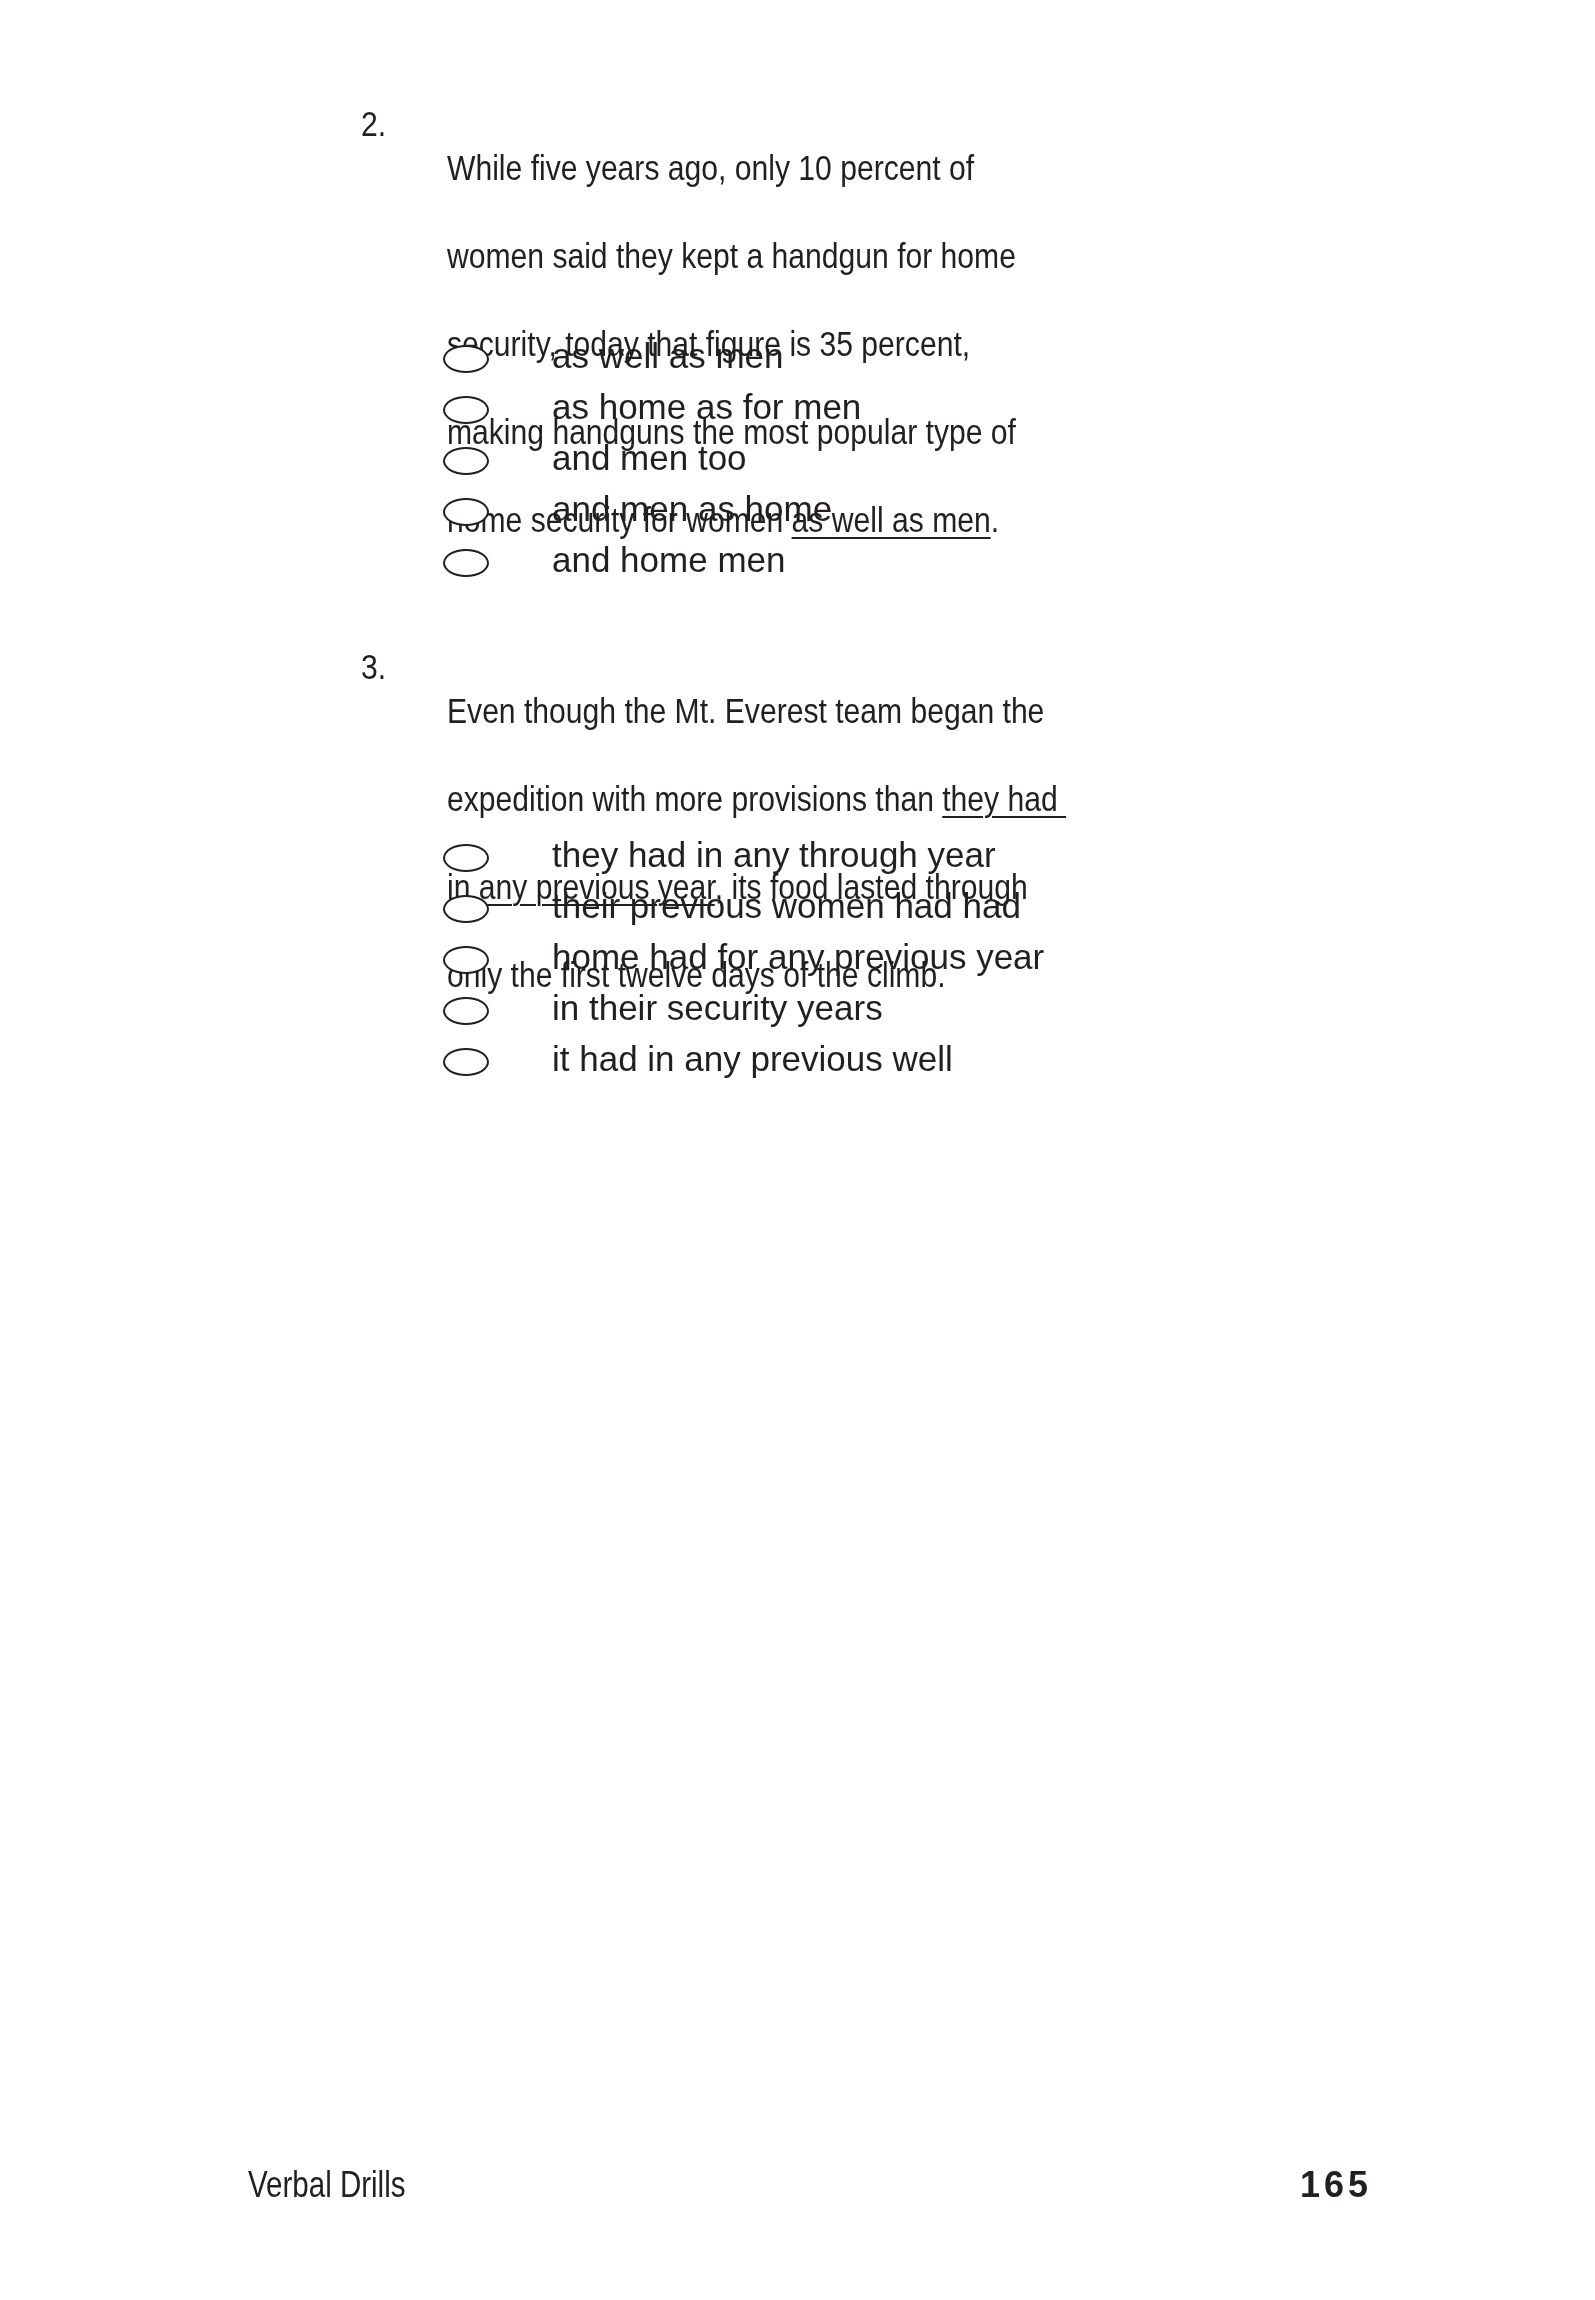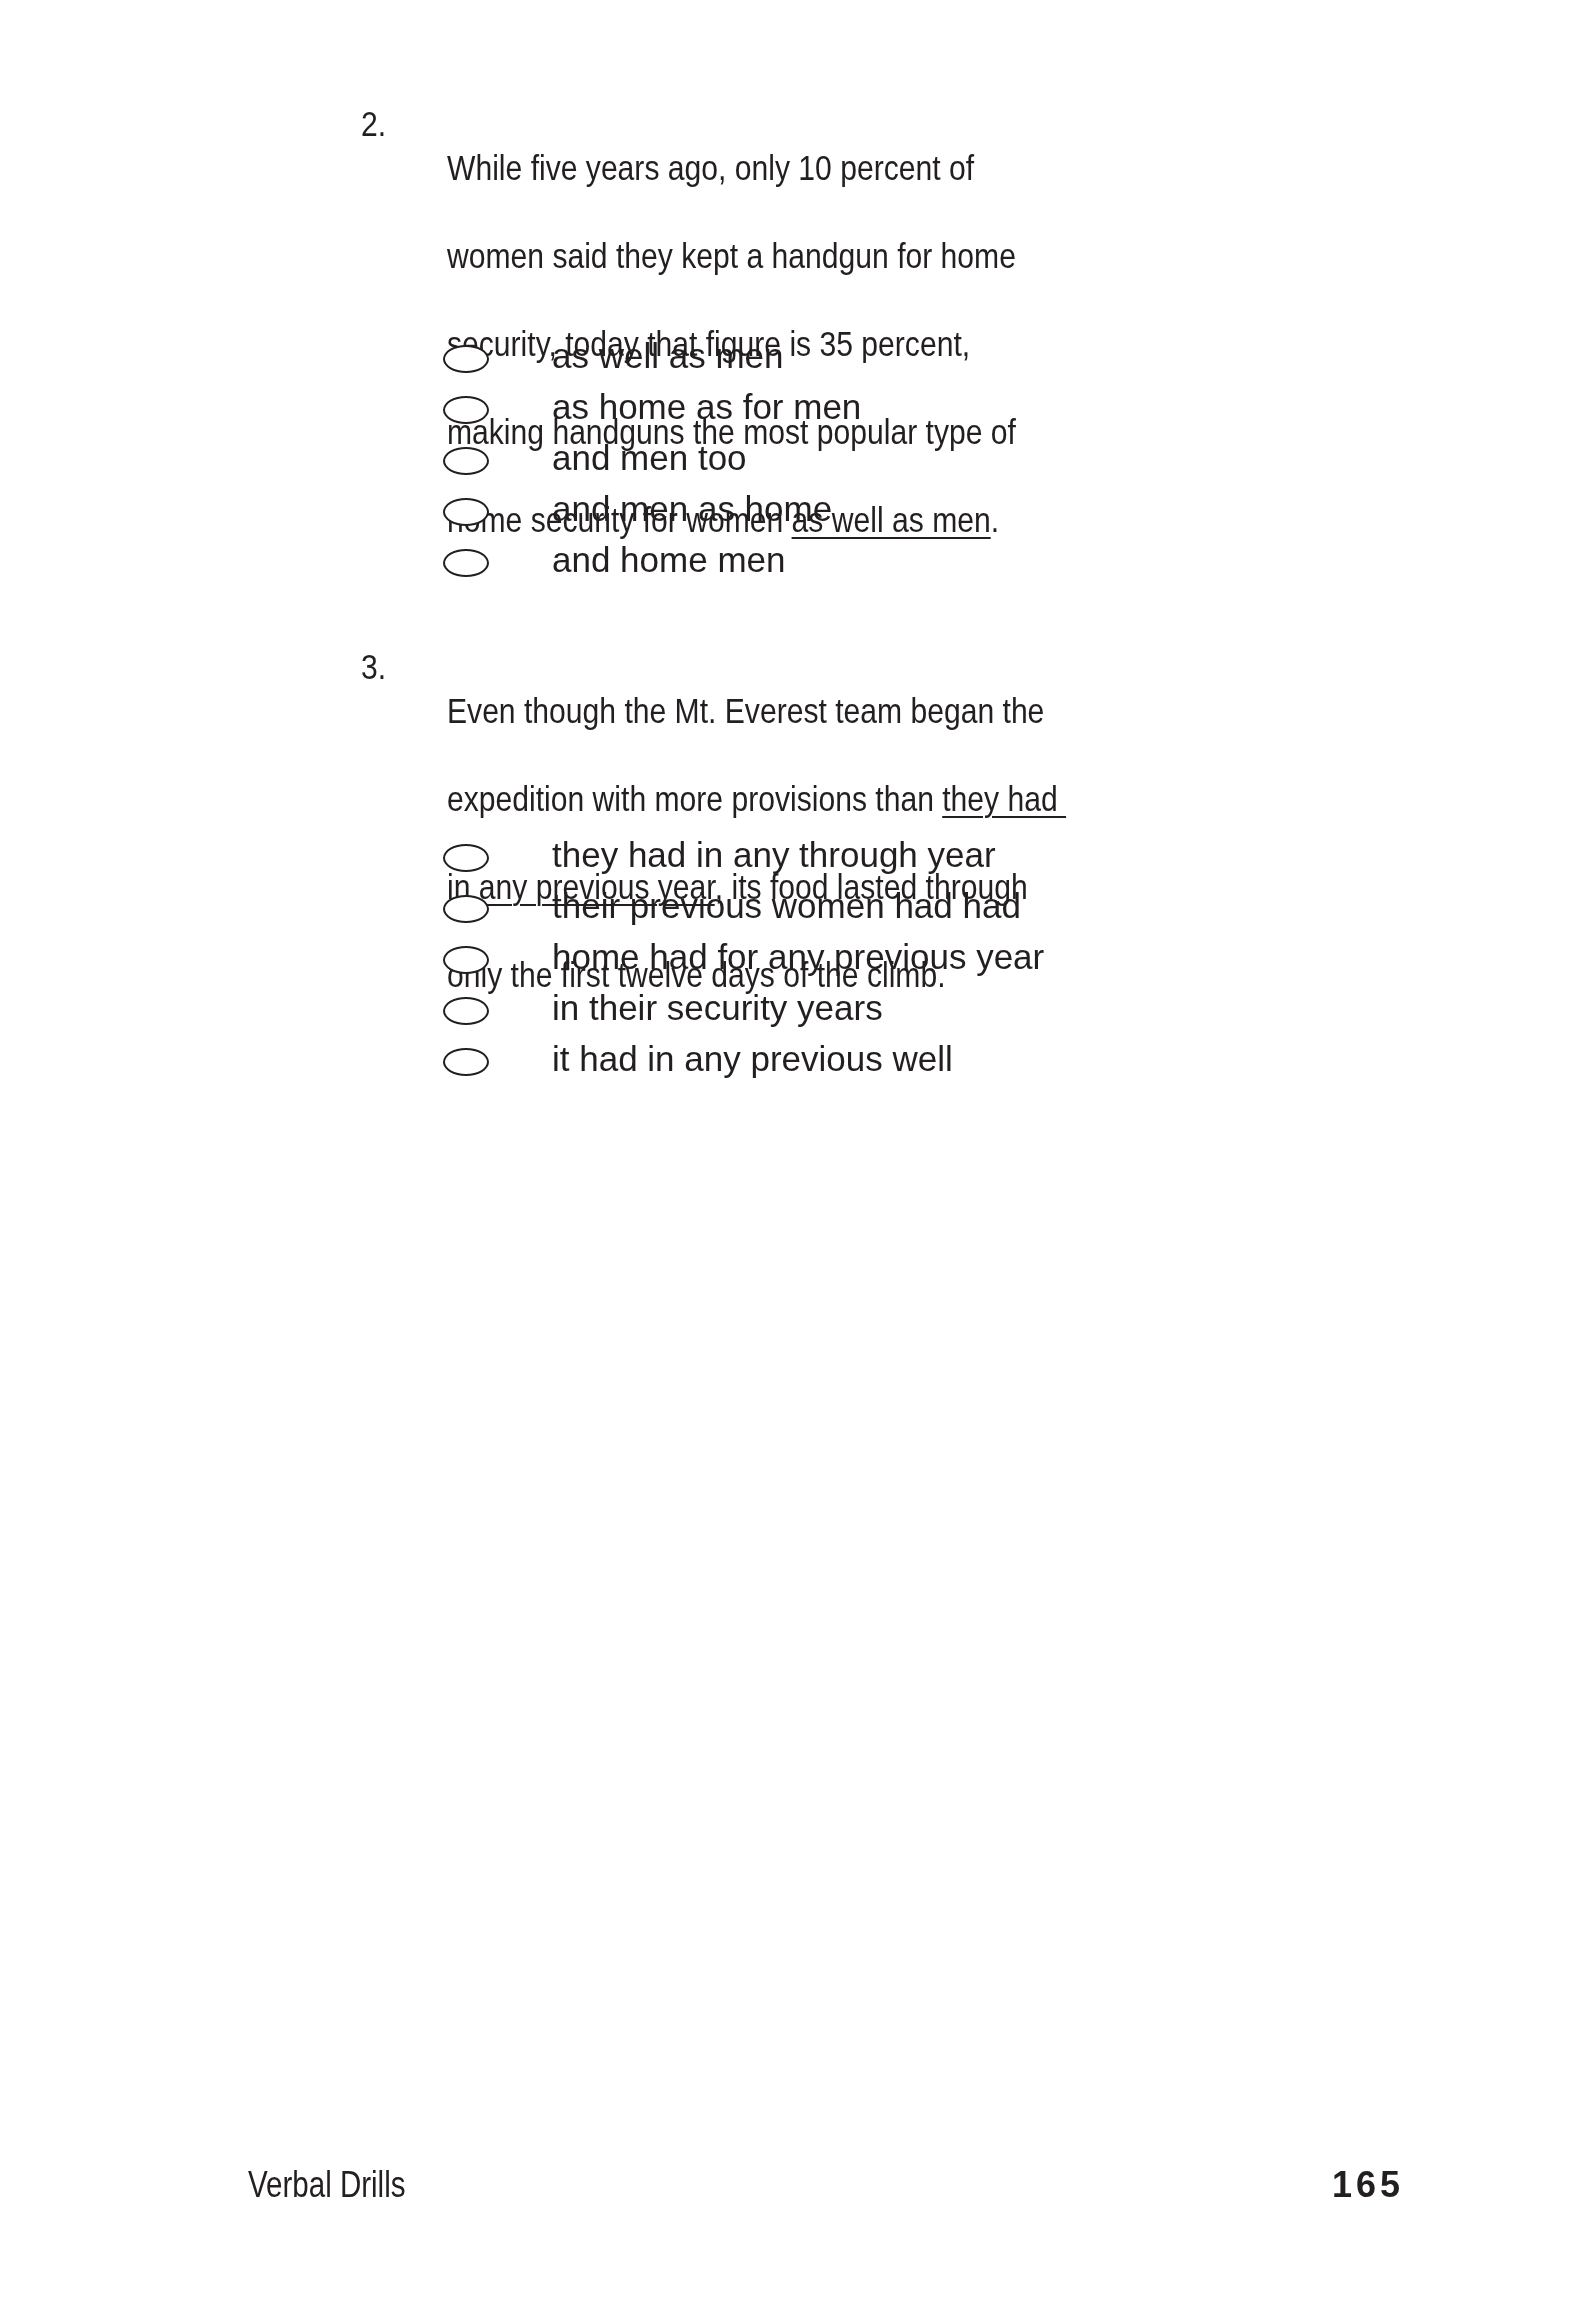--- a/index.html
+++ b/index.html
@@ -90,21 +90,21 @@
       left: 248px;
       top: 2163px;
       font-size: 36px;
       line-height: 44px;
       transform: scaleX(0.82);
       transform-origin: left top;
       white-space: nowrap;
     }
     .footer-right {
       position: absolute;
-      left: 1332px;
+      left: 1300px;
       top: 2163px;
       font-size: 36px;
       line-height: 44px;
       font-weight: 700;
       letter-spacing: 4px;
       white-space: nowrap;
     }
   </style>
 </head>
 <body>

